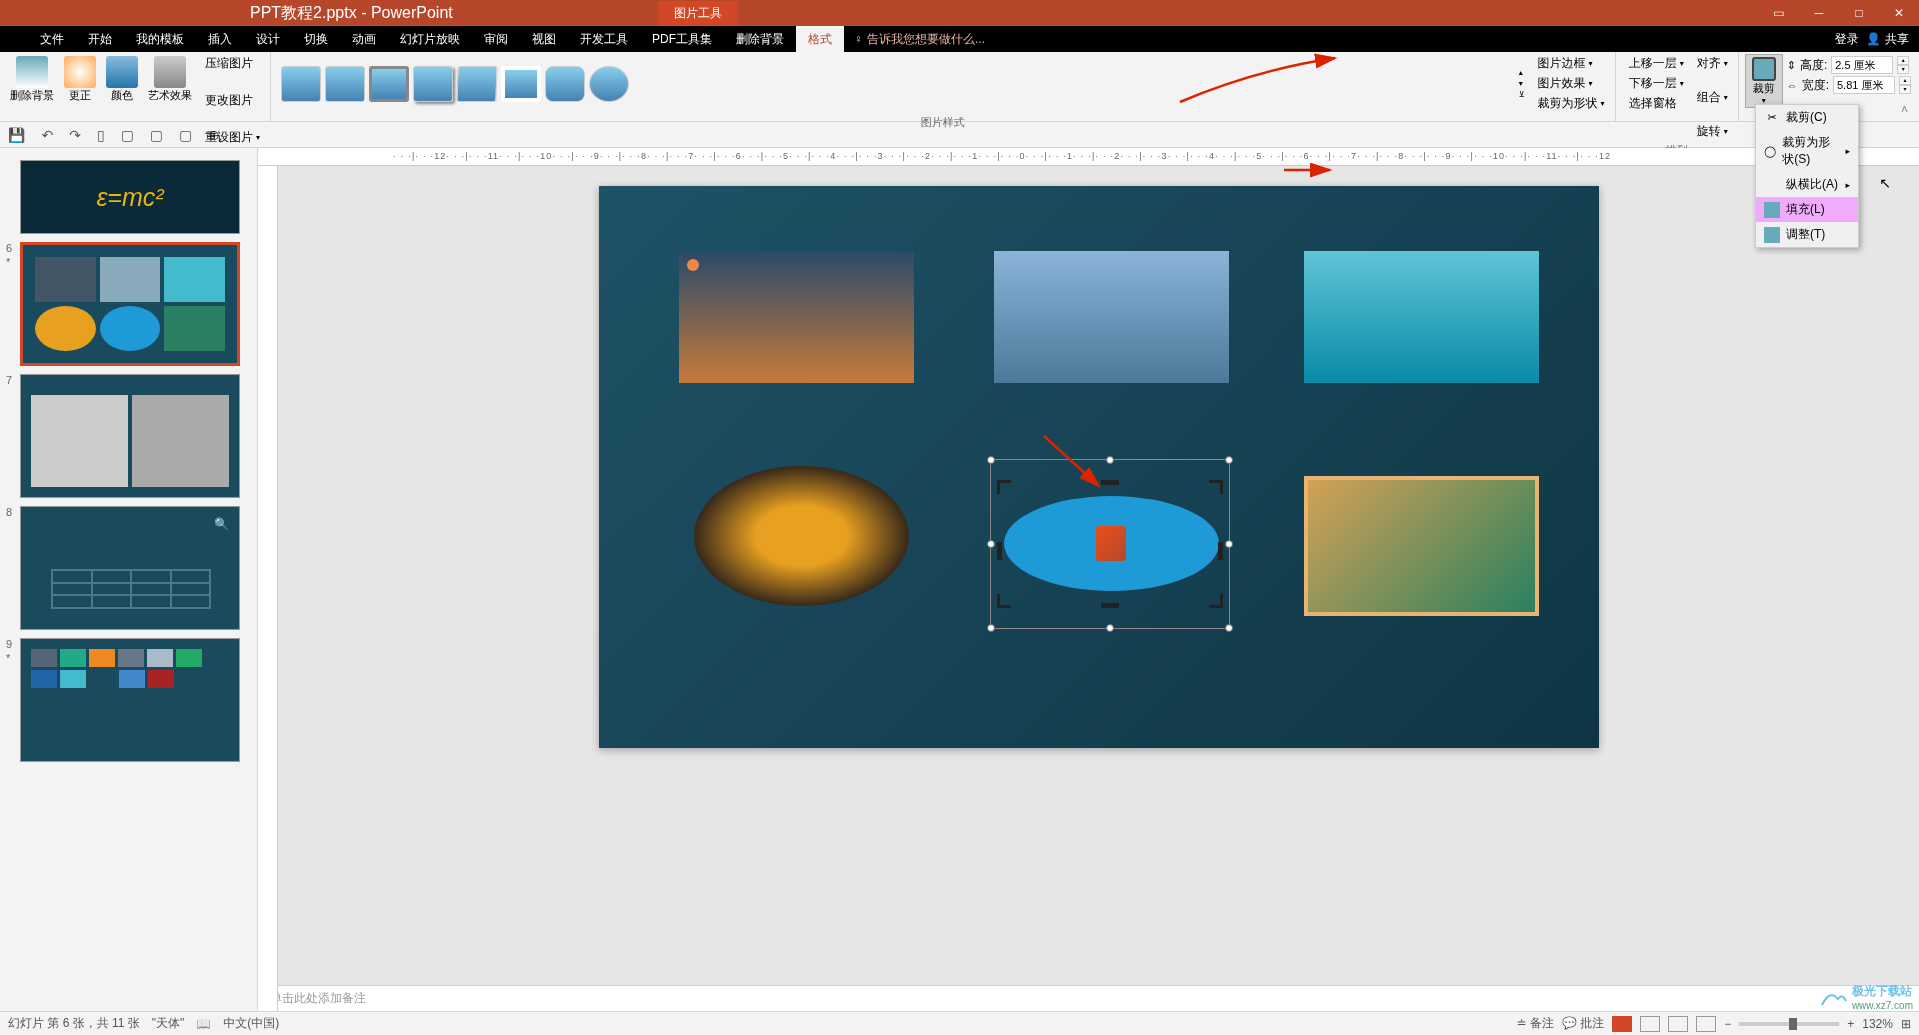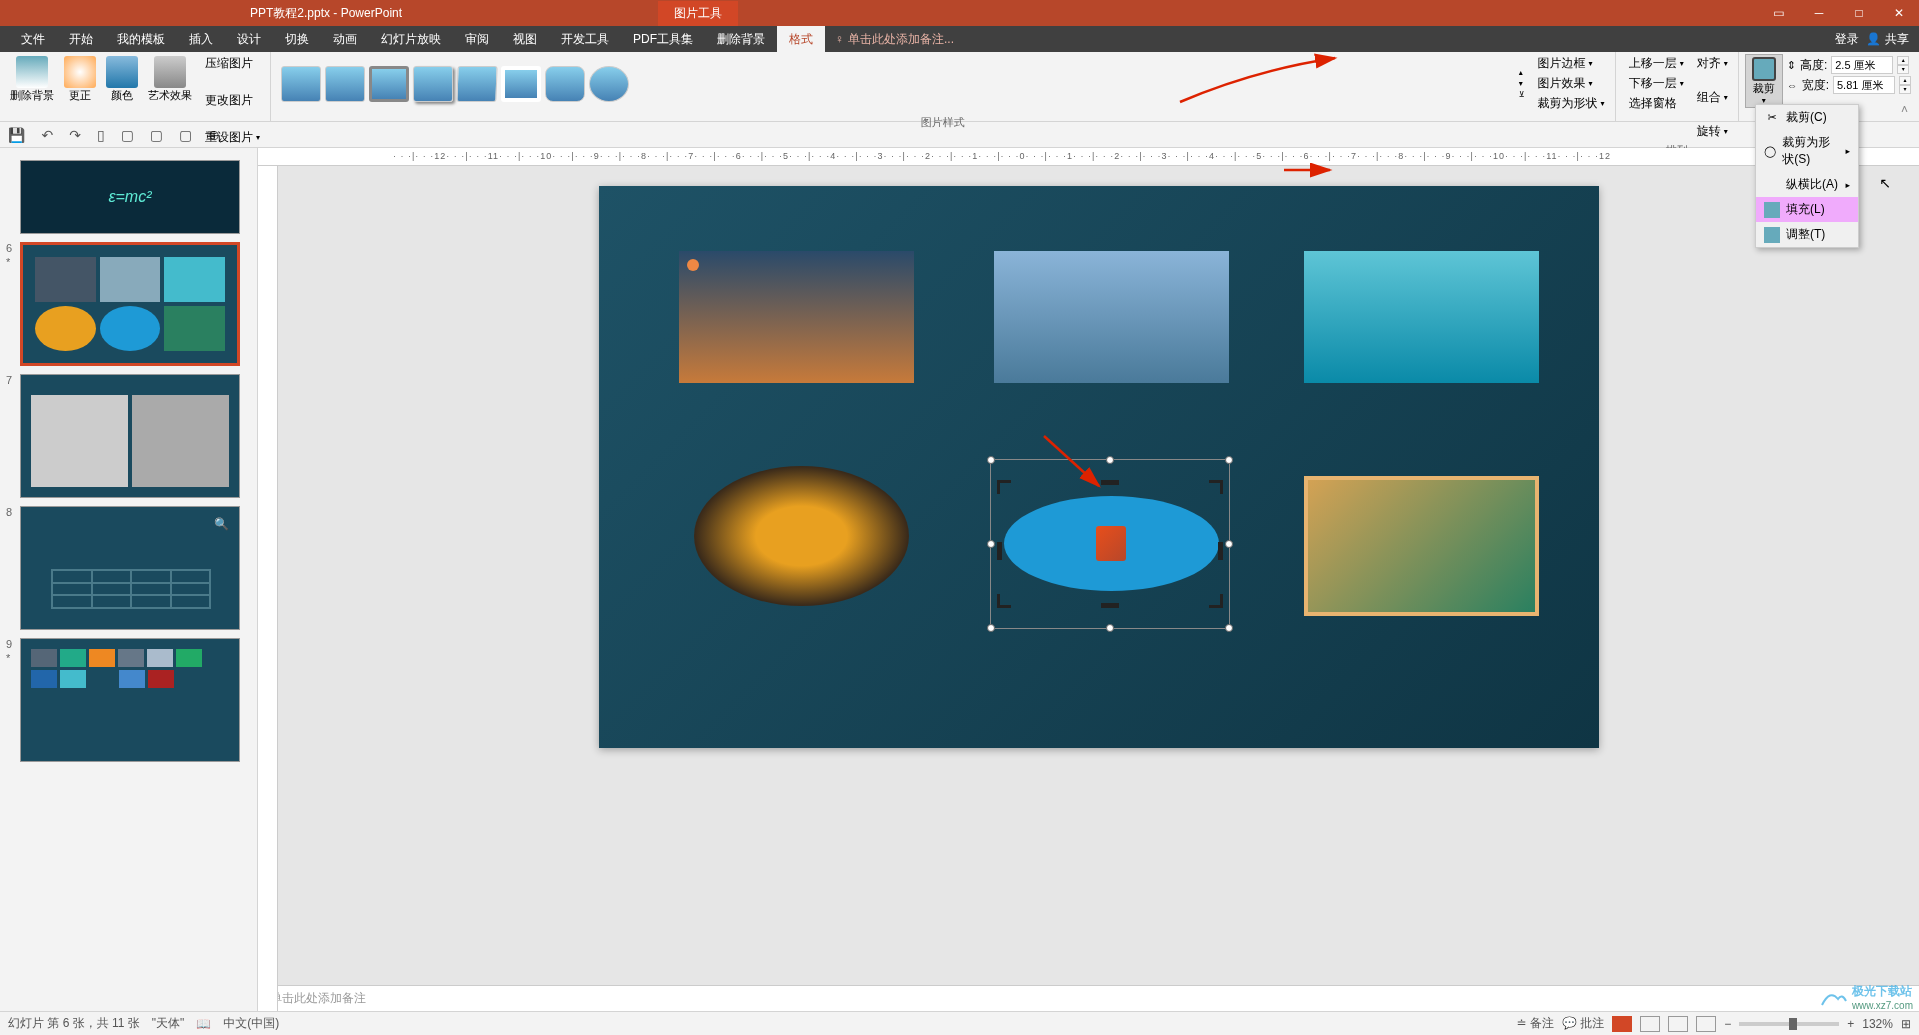--- a/index.html
+++ b/index.html
@@ -1,26 +1,26 @@
 <!DOCTYPE html>
 <html><head>
 <meta charset="utf-8">
 <style>
 * { margin: 0; padding: 0; box-sizing: border-box; font-family: "Microsoft YaHei", sans-serif; font-size: 12px; }
 body { background: #e6e6e6; overflow: hidden; width: 1919px; height: 1035px; position: relative; }
 
 
 .titlebar { background: #b7472a; height: 26px; display: flex; align-items: center; color: #fff; position: relative; }
-.titlebar .title { position: absolute; left: 250px; font-size: 12px; }
+.titlebar .title { position: absolute; left: 250px; font-size: 16px; }
 .titlebar .context-tab { position: absolute; left: 658px; background: #d24726; padding: 4px 16px; font-size: 12px; }
 .titlebar .controls { position: absolute; right: 0; display: flex; }
 .titlebar .controls span { width: 40px; height: 26px; display: flex; align-items: center; justify-content: center; cursor: pointer; }
 
 
-.ribbon-tabs { background: #404040; height: 26px; display: flex; align-items: center; color: #fff; padding-left: 9px; }
+.ribbon-tabs { background: #000000; height: 26px; display: flex; align-items: center; color: #fff; padding-left: 28px; }
 .ribbon-tabs .tab { padding: 0 12px; height: 26px; line-height: 26px; cursor: pointer; font-size: 12px; }
 .ribbon-tabs .tab.active { background: #f3f3f3; color: #b7472a; }
 .ribbon-tabs .tell-me { margin-left: 10px; color: #e8b3a6; font-size: 12px; display: flex; align-items: center; gap: 4px; }
 .ribbon-tabs .right { position: absolute; right: 10px; color: #fff; display: flex; align-items: center; gap: 8px; }
 
 
 .ribbon { background: #f3f3f3; height: 70px; border-bottom: 1px solid #d4d4d4; display: flex; position: relative; }
 .ribbon-group { border-right: 1px solid #d4d4d4; padding: 2px 6px; display: flex; flex-direction: column; justify-content: space-between; align-items: center; }
 .ribbon-group .label { font-size: 11px; color: #666; text-align: center; padding-top: 2px; }
 .ribbon-group .items { display: flex; align-items: flex-start; gap: 2px; flex: 1; }
@@ -141,21 +141,21 @@
   <div class="tab">动画</div>
   <div class="tab">幻灯片放映</div>
   <div class="tab">审阅</div>
   <div class="tab">视图</div>
   <div class="tab">开发工具</div>
   <div class="tab">PDF工具集</div>
   <div class="tab">删除背景</div>
   <div class="tab active">格式</div>
   <div class="tell-me">
     <span>♀</span>
-    <span>单击此处添加备注...</span>
+    <span>告诉我您想要做什么...</span>
   </div>
   <div class="right">
     <span>登录</span>
     <span>👤 <span>共享</span></span>
   </div>
 </div>
 
 <div class="ribbon">
   <div class="ribbon-group">
     <div class="items">
@@ -311,21 +311,21 @@
   <span>▯</span>
   <span>▢</span>
   <span>▢</span>
   <span>▢</span>
   <span>⊕</span>
 </div>
 
 <div class="main">
   <div class="slide-panel">
     <div class="slide-thumb">
-      <div class="thumb" style="height:74px;background:#0a2a3a;display:flex;align-items:center;justify-content:center;color:#5eead4;font-style:italic;font-size:16px">ε=mc²</div>
+      <div class="thumb" style="height:74px;background:#0a2a3a;display:flex;align-items:center;justify-content:center;color:#eab308;font-style:italic;font-size:25px">ε=mc²</div>
     </div>
     <div class="slide-thumb selected">
       <span class="num">6</span>
       <span class="star">*</span>
       <div class="thumb" style="display:grid;grid-template-columns:1fr 1fr 1fr;gap:4px;padding:12px">
         <div style="background:#456"></div>
           <div style="background:#8ab"></div>
           <div style="background:#4bc"></div>
         <div style="background:#e8a020;border-radius:50%"></div>
           <div style="background:#1e9ad6;border-radius:50%"></div>

